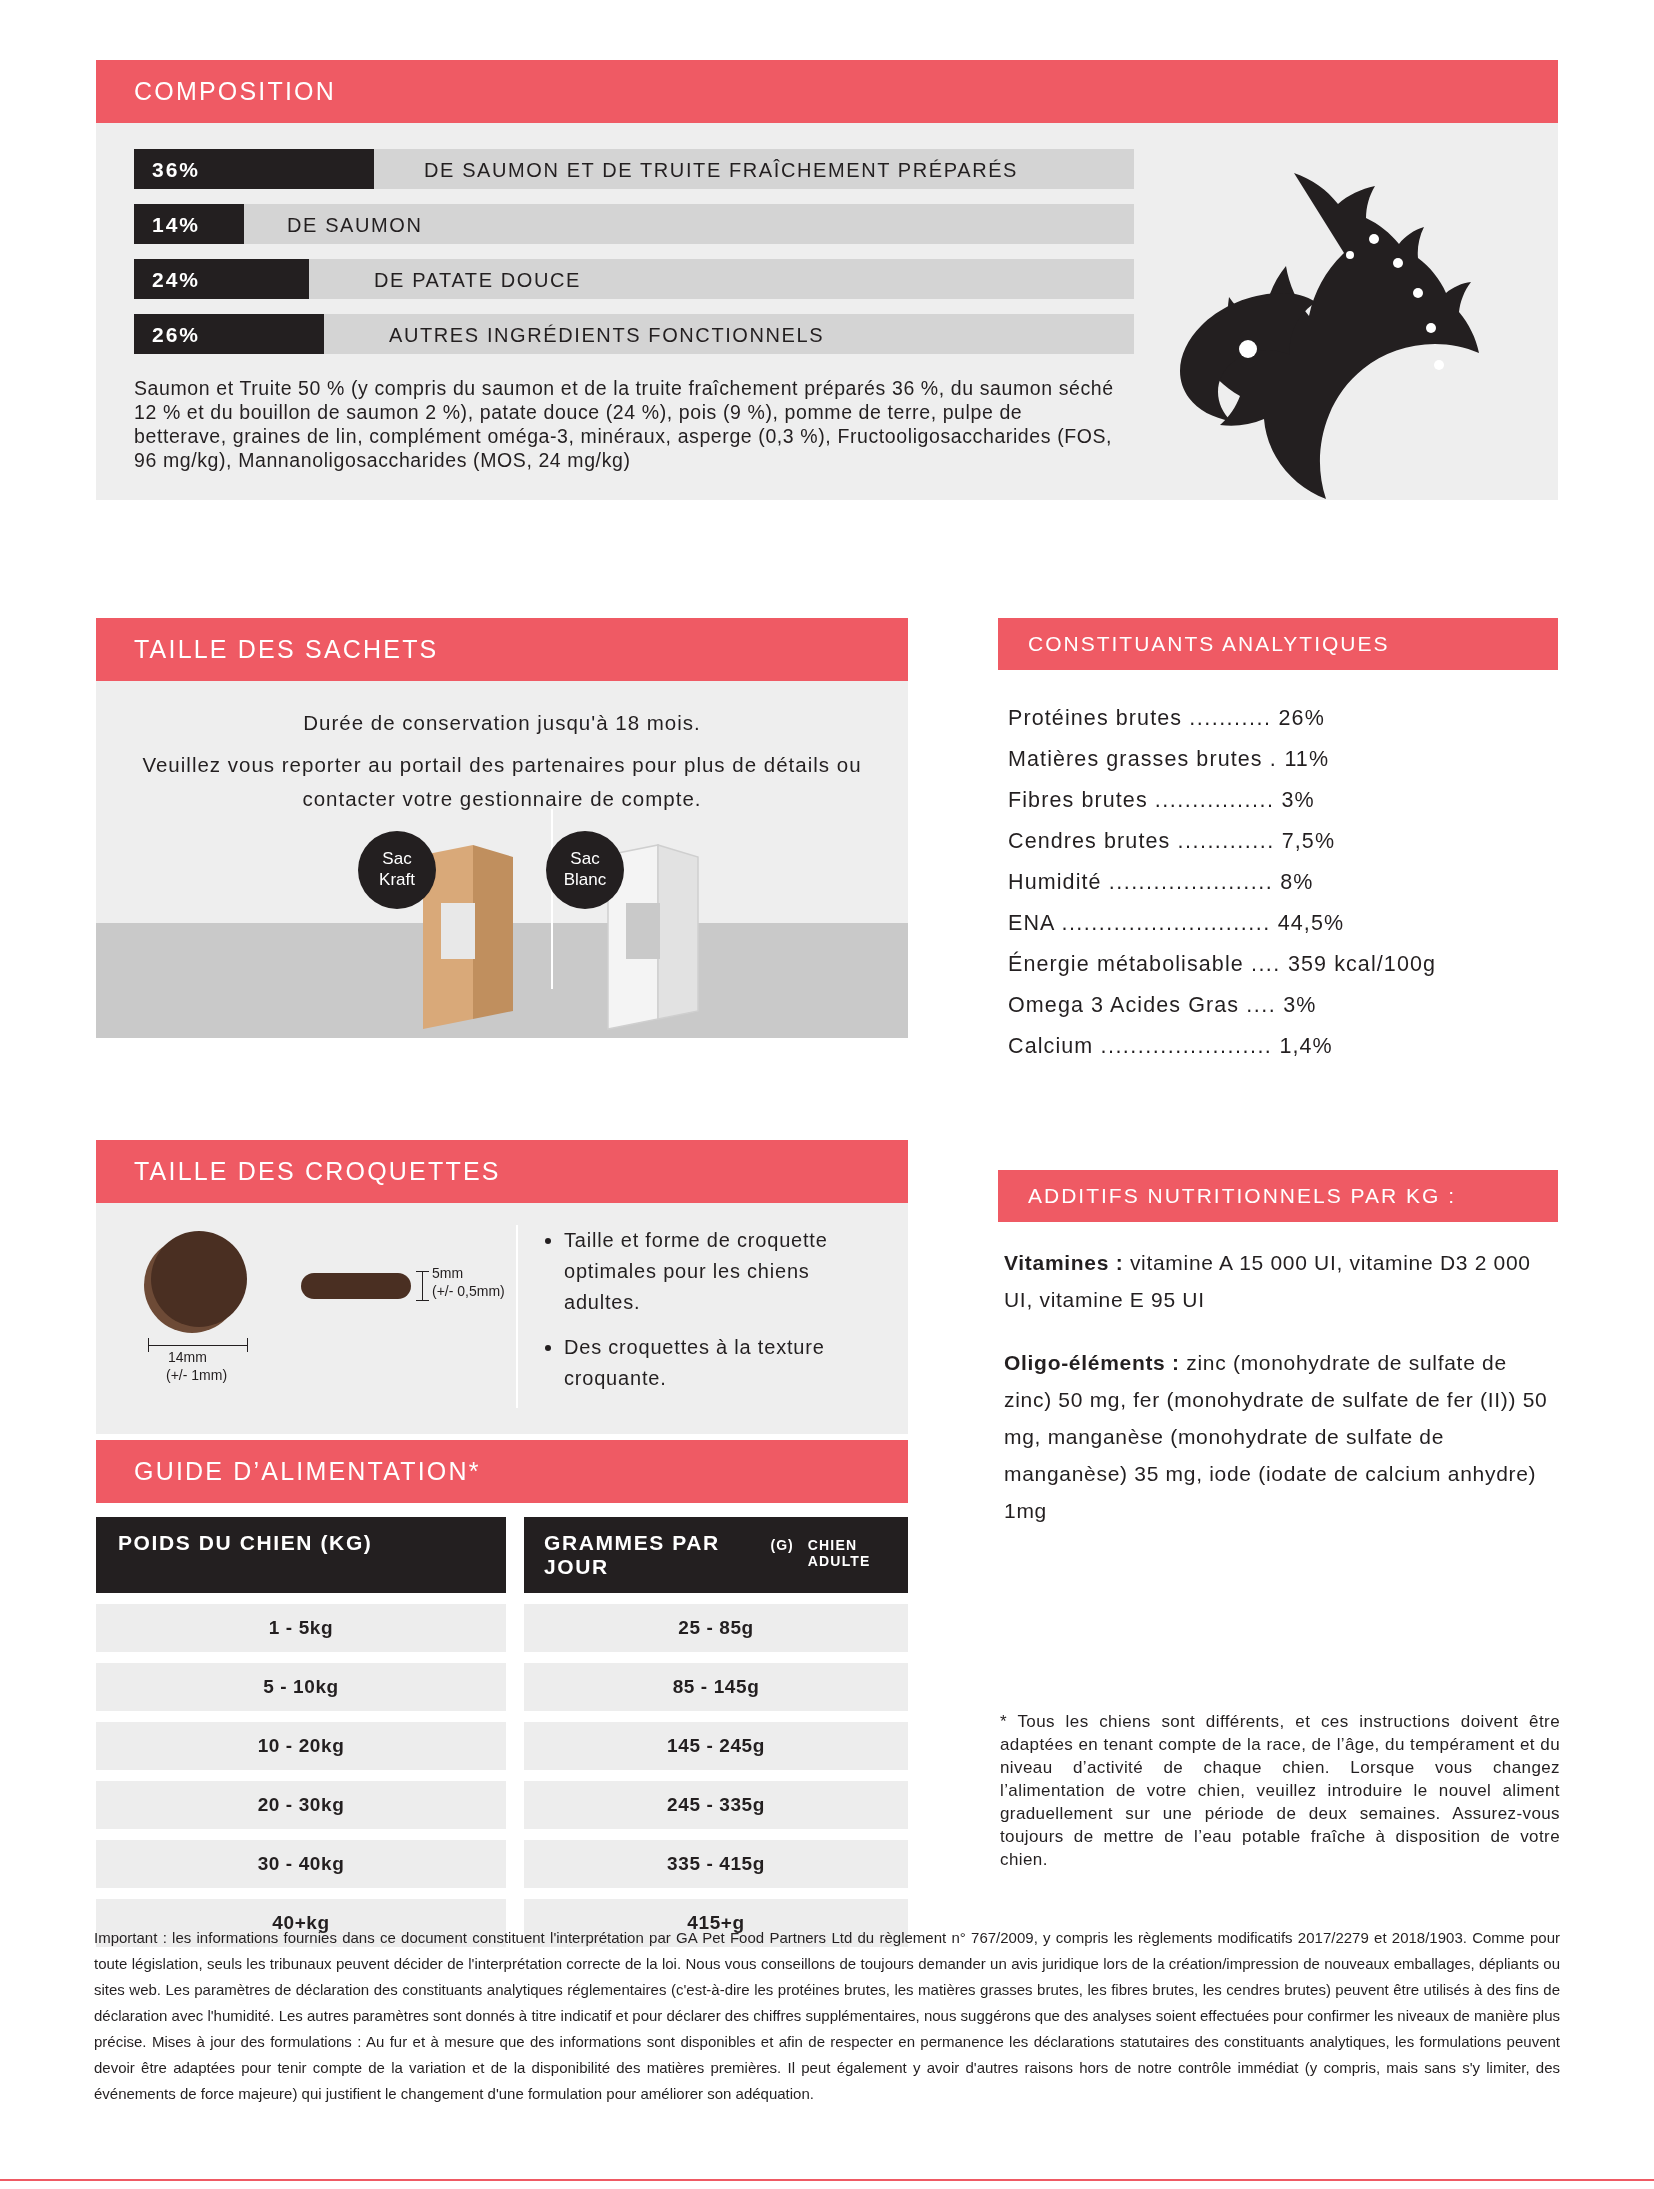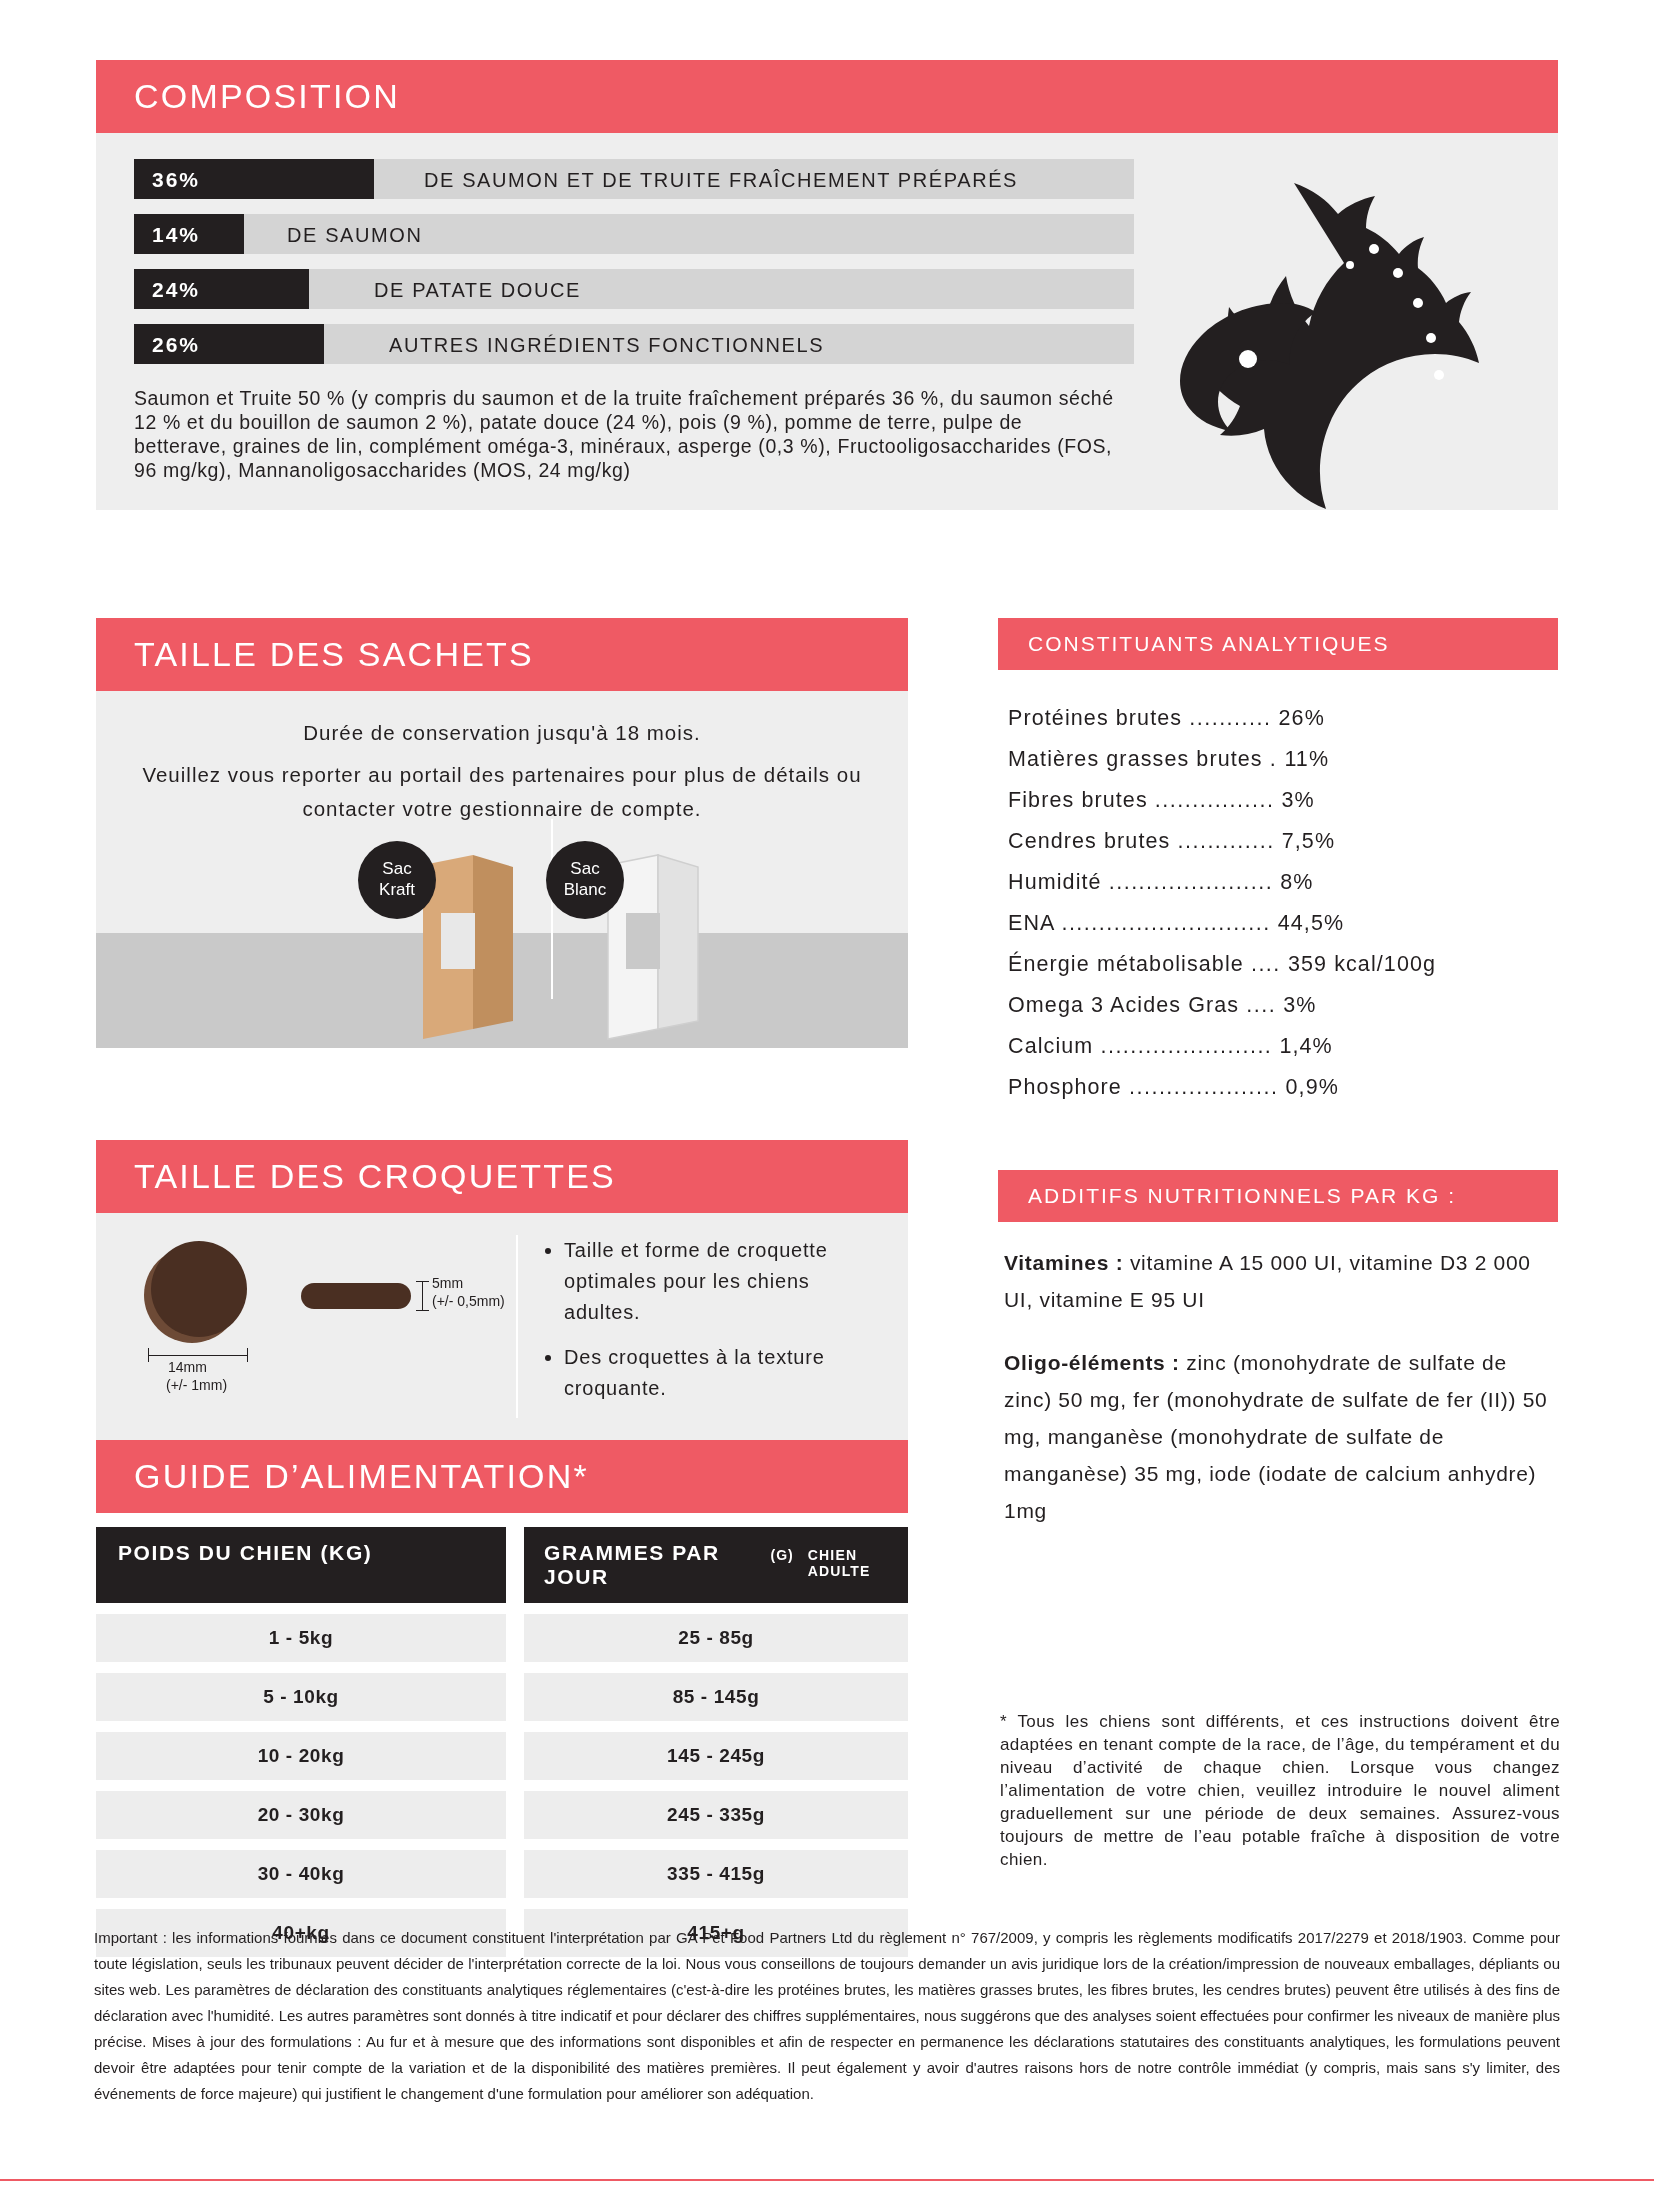--- a/index.html
+++ b/index.html
@@ -21,21 +21,21 @@
     height: 2189px;
     box-sizing: border-box;
     padding: 0;
   }
 
   
   .bar-header {
     background: #ef5a64;
     color: #ffffff;
     letter-spacing: 2.2px;
-    font-size: 34px;
+    font-size: 25px;
     padding: 17px 8px 17px 38px;
     box-sizing: border-box;
     font-weight: 400;
   }
   .bar-header.small {
     font-size: 21px;
     padding: 14px 0 14px 30px;
     letter-spacing: 2px;
   }
 
@@ -539,25 +539,20 @@
       <div class="an-row">
         <span>Omega 3 Acides Gras</span>
         <span class="dots">....</span>
         <span>3%</span>
       </div>
       <div class="an-row">
         <span>Calcium</span>
         <span class="dots">.......................</span>
         <span>1,4%</span>
       </div>
-      <div class="an-row">
-        <span>Phosphore</span>
-        <span class="dots">....................</span>
-        <span>0,9%</span>
-      </div>
     </div>
   </section>
 
   <section class="additifs">
     <div class="bar-header small">ADDITIFS NUTRITIONNELS PAR KG :</div>
     <div class="additifs-body">
       <p>
         <b>Vitamines :</b><span> vitamine A 15 000 UI, vitamine D3 2 000 UI, vitamine E 95 UI</span>
       </p>
       <p>

